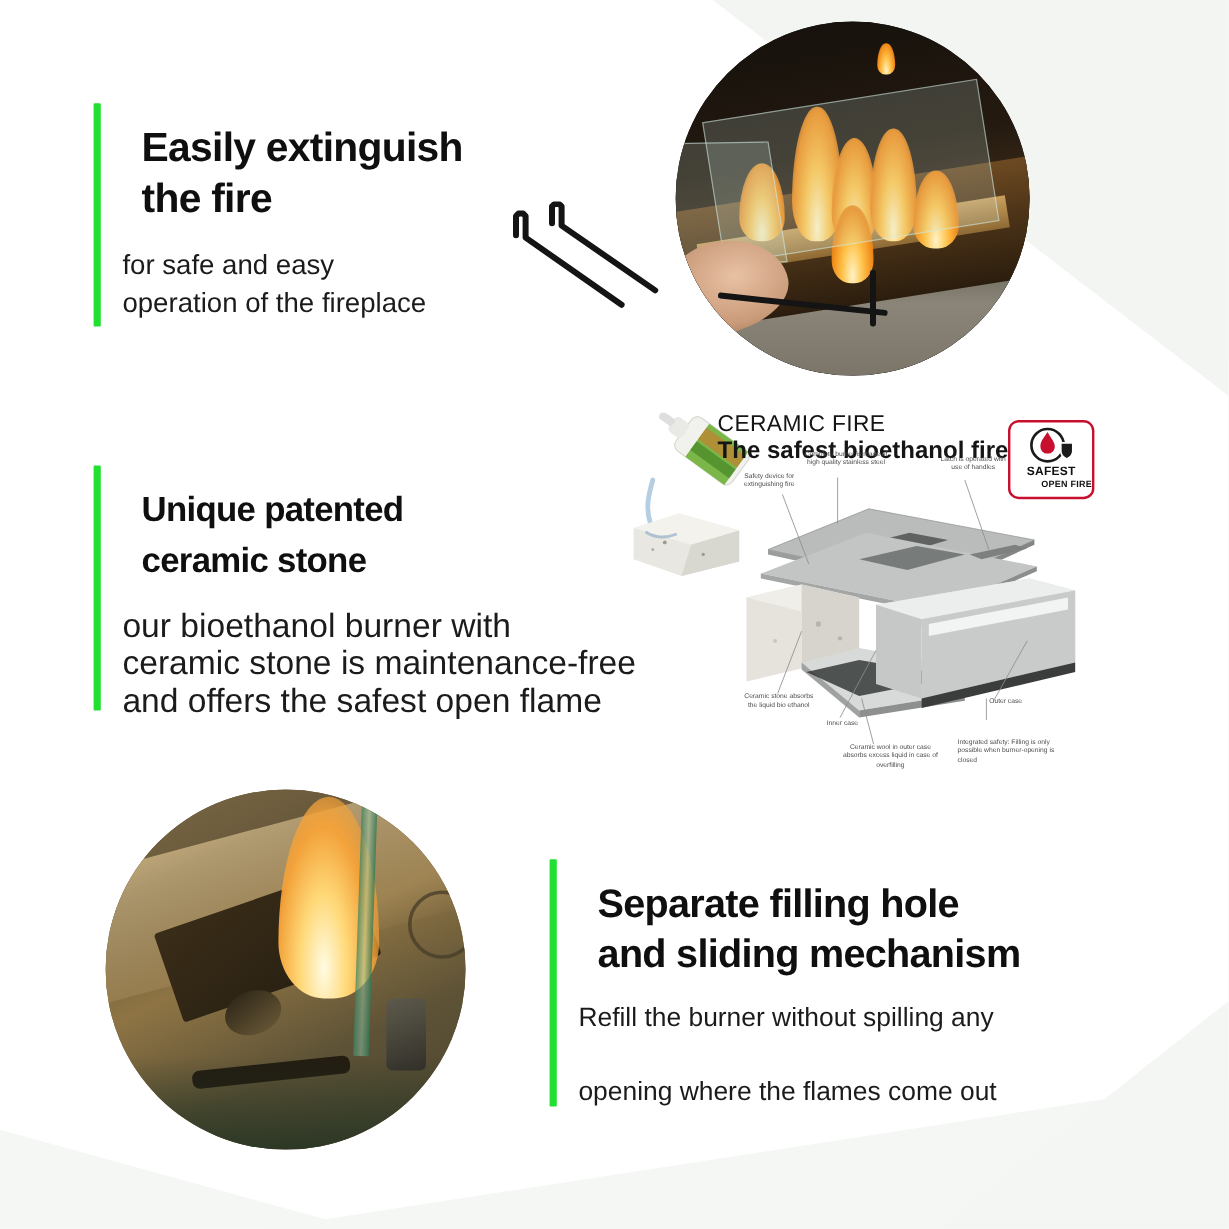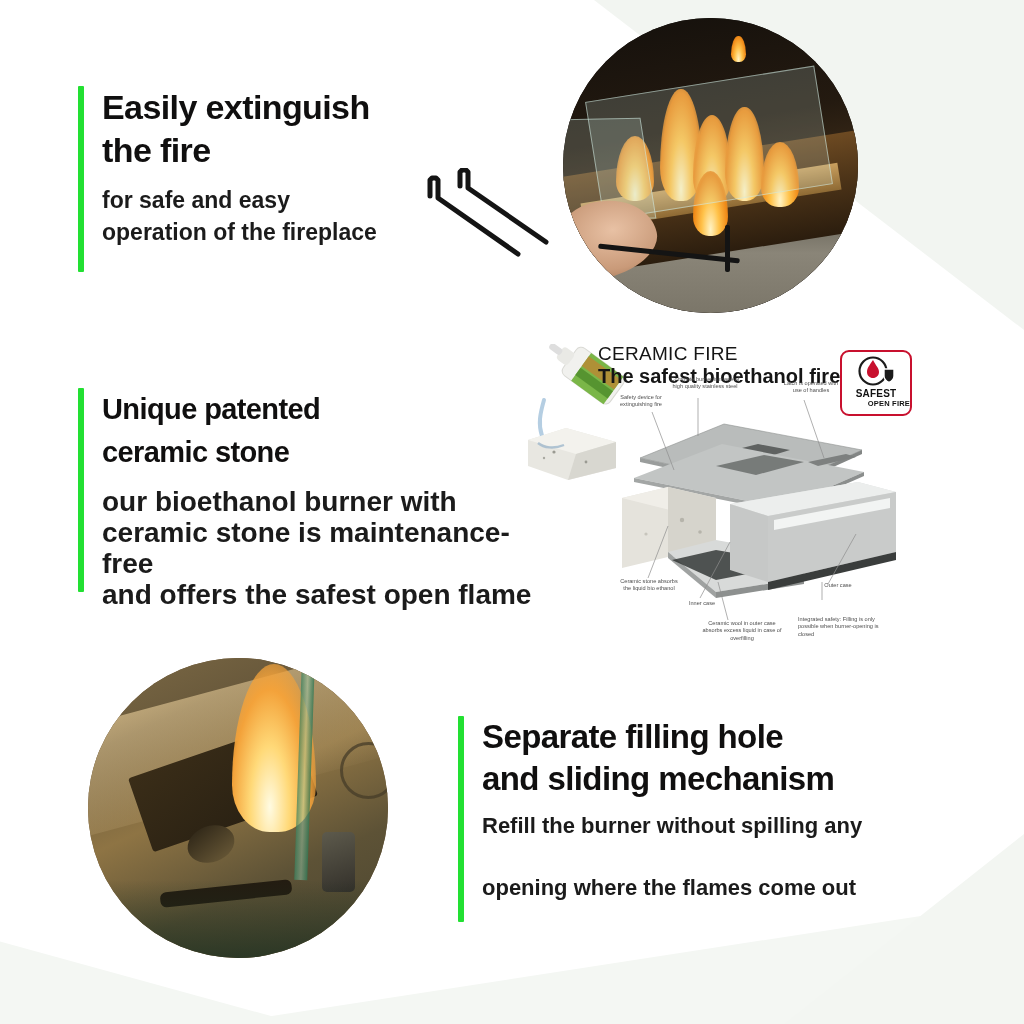--- a/index.html
+++ b/index.html
@@ -35,29 +35,29 @@
   }
 
   
   .block{position:absolute;}
   .bar{
     position:absolute;left:0;top:0;width:6px;border-radius:1px;
     background:#22e032;
   }
   .btext{padding-left:24px;}
   h2.head{
-    margin:0;
+    margin:16px;
     font-weight:bold;
     letter-spacing:-0.6px;
     color:#100f0f;
   }
   p.sub{
     margin:0;
     color:#1b1b1b;
-    font-weight:bold;
+    font-weight:normal;
   }
 
   #block1{left:78px;top:86px;width:400px;}
   #block1 .bar{height:186px;}
   #block1 h2.head{font-size:34px;line-height:43px;}
   #block1 p.sub{font-size:23px;line-height:32px;margin-top:12px;}
 
   #block2{left:78px;top:388px;width:480px;}
   #block2 .bar{height:204px;}
   #block2 h2.head{font-size:29px;line-height:43px;}

